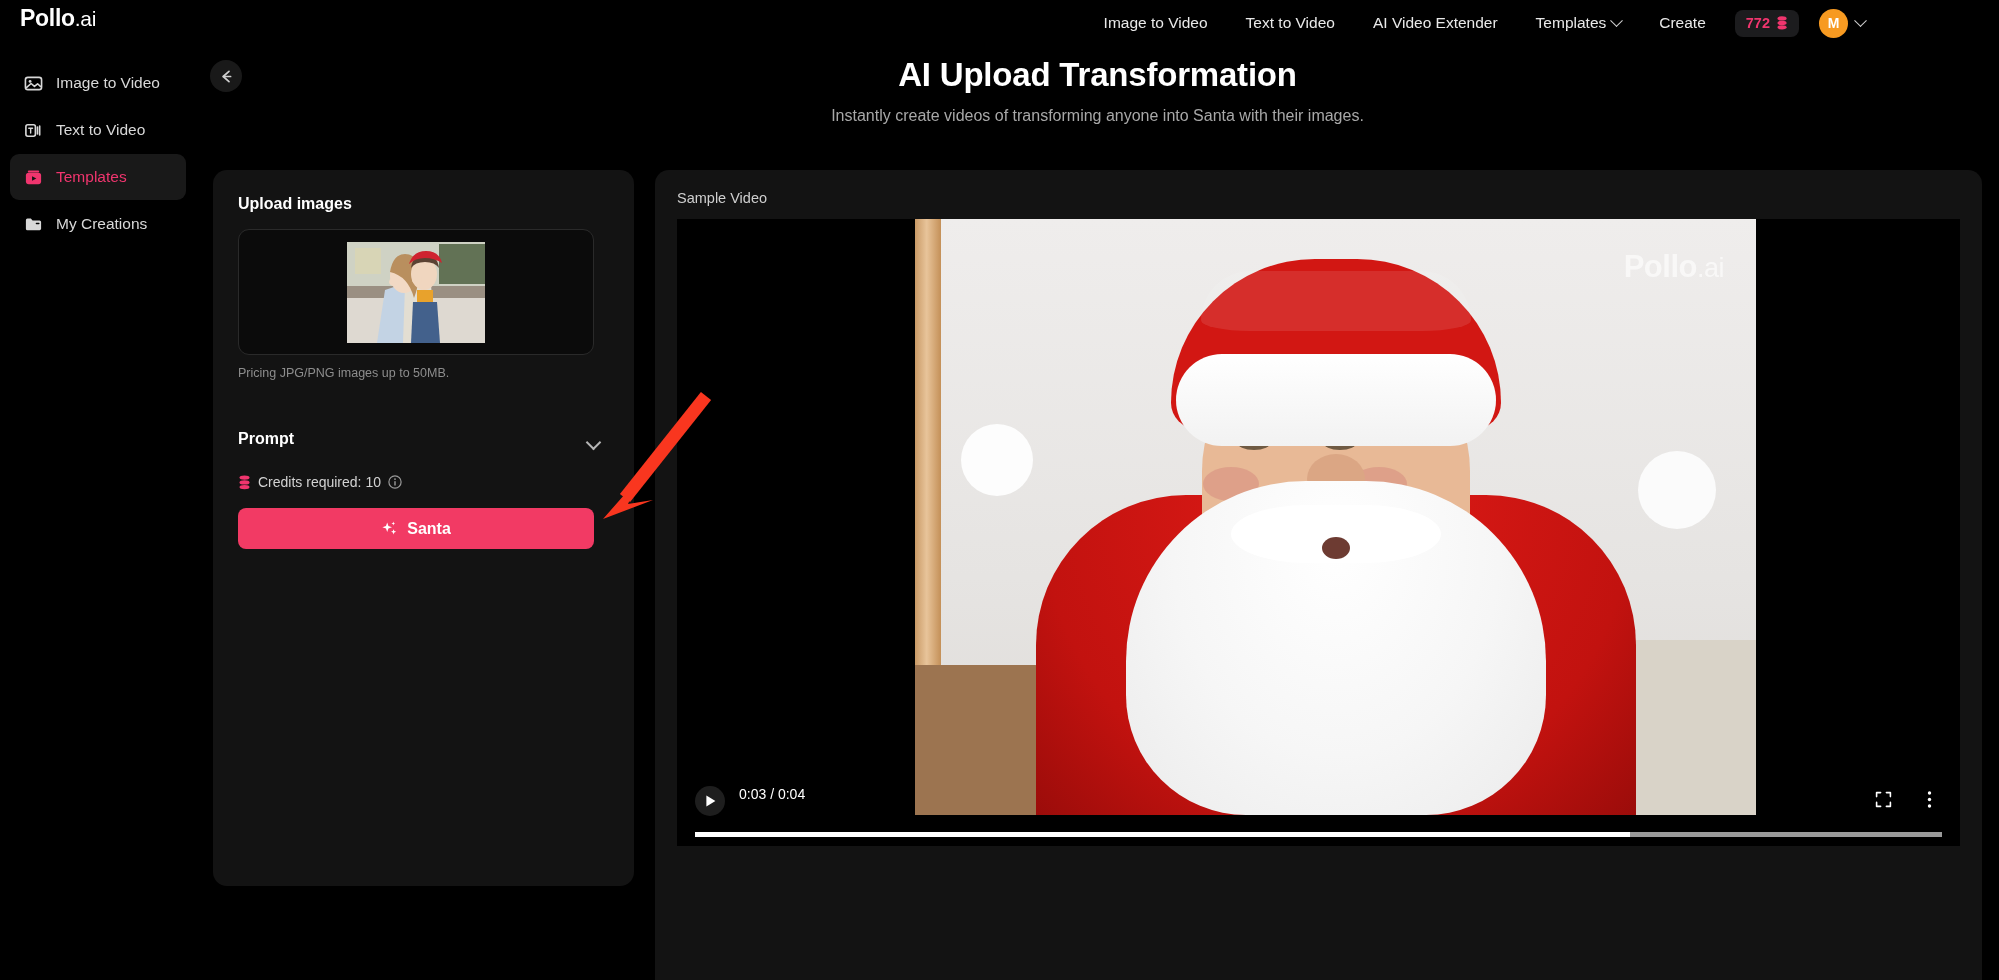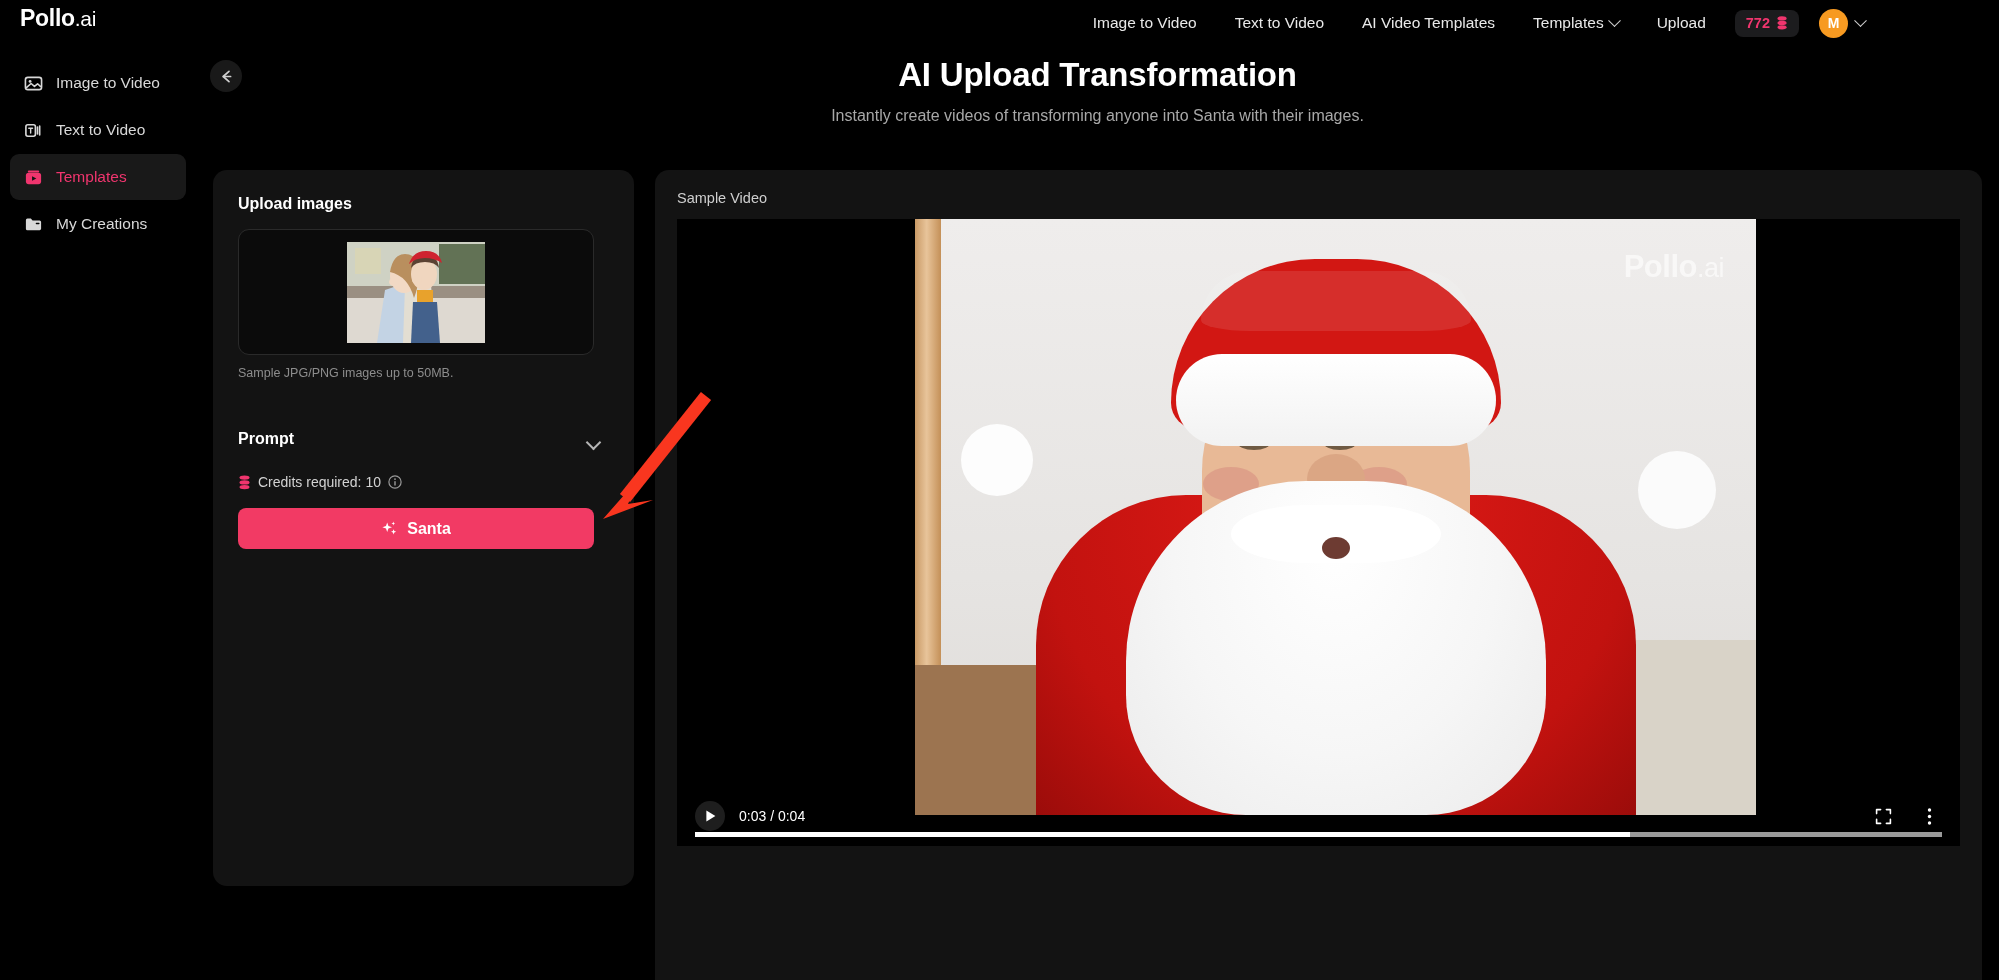--- a/index.html
+++ b/index.html
@@ -203,21 +203,21 @@
 
   .watermark {
     position:absolute; right: 32px; top: 30px;
     color: rgba(255,255,255,0.62); font-size: 31px; font-weight: 700;
     letter-spacing: -0.5px; z-index: 9;
   }
   .watermark .suffix { font-weight: 400; font-size: 27px; }
 
   .video-controls {
     position: absolute; left: 0; bottom: 0; width: 1283px; height: 60px;
-    display: flex; align-items: center; padding: 0 18px;
+    display: flex; padding: 0 18px;
   }
   .play-btn {
     width: 30px; height: 30px; border-radius: 50%;
     background: rgba(40,40,40,0.75);
     display: flex; align-items: center; justify-content: center;
     cursor: pointer; flex: 0 0 30px;
   }
   .time-text { color: #fff; font-size: 14px; margin-left: 14px; }
   .ctrl-spacer { flex: 1; }
   .ctrl-btn { width: 26px; height: 26px; display:flex; align-items:center; justify-content:center; cursor:pointer; margin-left: 20px; }
@@ -239,28 +239,28 @@
   </div>
 
   <div class="nav">
     <div class="nav-item">
       <span>Image to Video</span>
     </div>
     <div class="nav-item">
       <span>Text to Video</span>
     </div>
     <div class="nav-item">
-      <span>AI Video Templates</span>
+      <span>AI Video Extender</span>
     </div>
     <div class="nav-item">
       <span>Templates</span>
       <span class="chev"></span>
     </div>
     <div class="nav-item">
-      <span>Upload</span>
+      <span>Create</span>
     </div>
 
     <div class="credits-badge">
       <span>772</span>
       <svg class="coin-badge-icon" viewBox="0 0 12 14">
         <ellipse cx="6" cy="2.4" rx="4.6" ry="2.1" fill="#f0356e"></ellipse>
         <ellipse cx="6" cy="6.9" rx="4.6" ry="2.1" fill="#f0356e"></ellipse>
         <ellipse cx="6" cy="11.3" rx="4.6" ry="2.1" fill="#f0356e"></ellipse>
       </svg>
     </div>
@@ -344,21 +344,21 @@
         <path d="M64 26 q2 -14 14 -14 q12 0 14 14 q-4 -6 -14 -6 q-10 0 -14 6 Z" fill="#5b4233"></path>
         <path d="M62 22 q4 -13 17 -13 q13 0 16 12 q-8 -5 -17 -5 q-10 0 -16 6 Z" fill="#cf2330"></path>
         <rect x="70" y="48" width="16" height="12" fill="#e8a22c"></rect>
         <path d="M66 60 L90 60 L93 101 L64 101 Z" fill="#43618c"></path>
         <ellipse cx="47" cy="40" rx="5" ry="4" fill="#f2d9c4"></ellipse>
         <ellipse cx="70" cy="38" rx="5" ry="4" fill="#f0d6bf"></ellipse>
       </svg>
     </div>
   </div>
 
-  <div class="hint">Sample JPG/PNG images up to 50MB.</div>
+  <div class="hint">Pricing JPG/PNG images up to 50MB.</div>
 
   <div class="prompt-row">
     <span class="prompt-label">Prompt</span>
     <span class="chev-down"></span>
   </div>
 
   <div class="credits-row">
     <svg class="coin-icon" viewBox="0 0 13 15">
       <ellipse cx="6.5" cy="2.6" rx="5" ry="2.2" fill="#f0356e"></ellipse>
       <ellipse cx="6.5" cy="7.4" rx="5" ry="2.2" fill="#f0356e"></ellipse>

